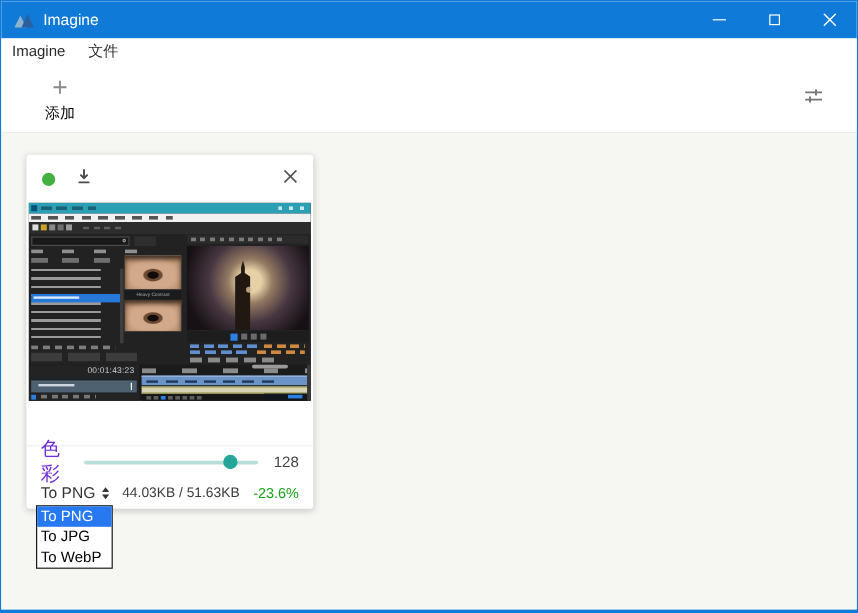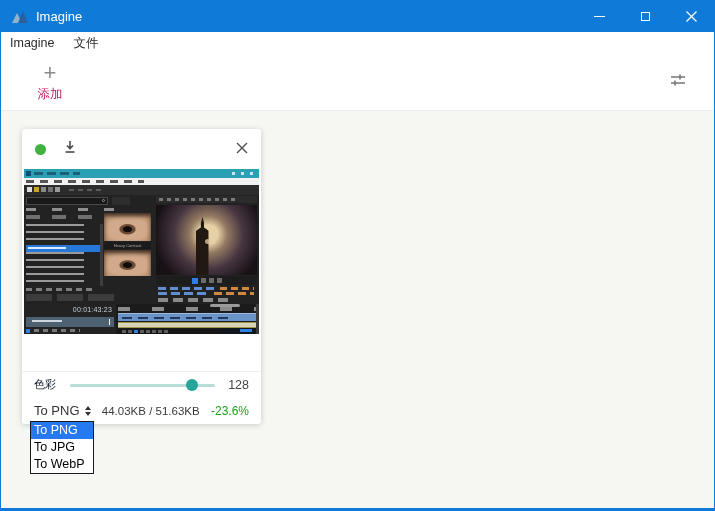--- a/index.html
+++ b/index.html
@@ -25,21 +25,21 @@
 
   
   .menubar { height:22px; background:#fff; display:flex; align-items:center; padding-left:9px; gap:19px; }
   .menuitem { font-size:12.5px; color:#2b2b2b; }
 
   
   .toolbar { height:57px; background:#fff; display:flex; align-items:center; padding-left:27px; border-bottom:1px solid #ececec; }
   .tool { display:flex; flex-direction:column; align-items:center; gap:3px; margin-right:25px; min-width:44px; }
   .tool-icon { height:22px; display:flex; align-items:flex-end; justify-content:center; color:#767676; }
   .plus-glyph { font-size:22px; line-height:20px; font-weight:400; color:#8a8a8a; }
-  .tool-label { display:flex; align-items:center; gap:4px; font-size:12.5px; color:#be185d; }
+  .tool-label { display:flex; align-items:center; gap:4px; font-size:12.5px; color:#000000; }
   .tool-icon svg { stroke:#767676; fill:none; stroke-width:1.6; }
   .chev svg { stroke:#8d8d8d; fill:none; stroke-width:1.5; }
   .settings-btn { margin-left:auto; margin-right:27px; }
   .settings-btn svg { stroke:#767676; fill:none; stroke-width:1.6; }
 
   
   .main { position:relative; width:100%; height:397px; background:#f6f7f3; }
 
   
   .card { position:absolute; left:21px; top:18px; width:239px; height:295px; background:#fff;
@@ -140,21 +140,21 @@
     display:flex; align-items:center; gap:2px; padding-left:4px; }
   .t-transport2 i { position:static; display:block; width:4px; height:3px; background:#5d5d5d; }
   .t-transport2 i.play { background:#2f7fe0; }
   .t-brblock { left:196px; top:24px; width:37px; height:6px; background:#10161c; }
   .t-brpill { left:216px; top:25px; width:12px; height:3px; background:#2f7fe0; }
   .t-tlscroll { left:232px; top:0; width:3px; height:30px; background:#3a3a3a; }
 
   
   .spacer { flex:1; }
   .slider-row { height:26px; display:flex; align-items:center; padding:0 12px; border-top:1px solid #f0efed; }
-  .slider-label { font-size:11px; color:#0f172a; width:28px; }
+  .slider-label { font-size:16px; color:#6d28d9; width:28px; }
   .slider { position:relative; flex:1; height:12px; margin:0 8px; }
   .slider .track { position:absolute; left:0; right:0; top:5px; height:3px; border-radius:2px; background:#b7ded9; }
   .slider .handle { position:absolute; top:0; left:84%; width:12px; height:12px; margin-left:-6px;
     border-radius:50%; background:#26a69a; }
   .slider-value { font-size:12.5px; color:#444; width:26px; text-align:right; }
 
   
   .bottom-row { height:27px; display:flex; align-items:center; padding:0 12px; }
   .format-select { display:flex; align-items:center; gap:5px; cursor:default; }
   .format-select .sel-text { font-size:13px; color:#333; }

